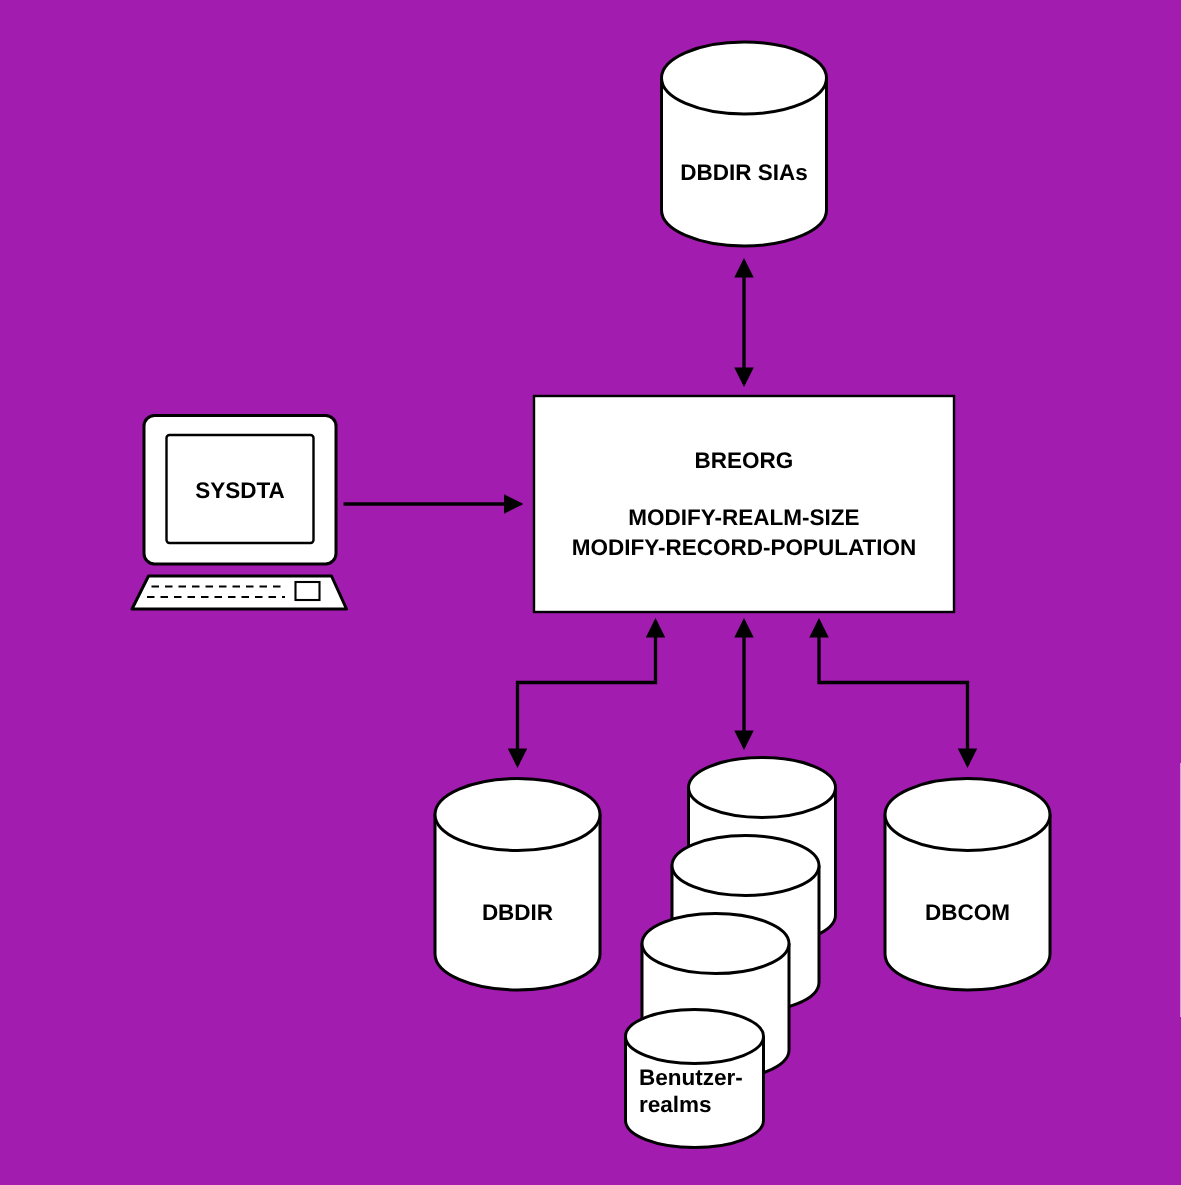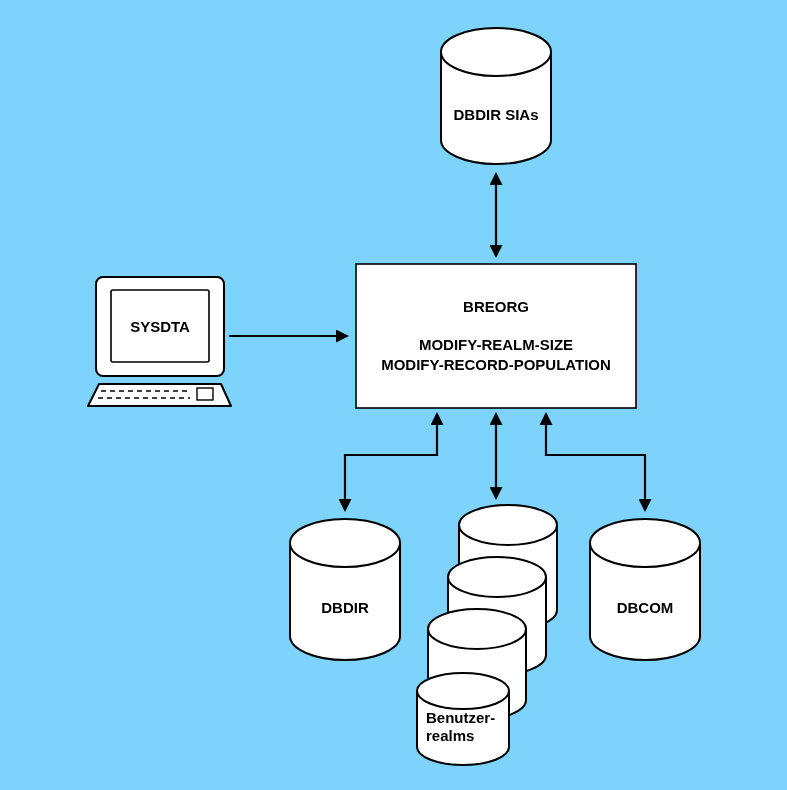--- a/index.html
+++ b/index.html
@@ -7,21 +7,21 @@
     padding: 0;
     background: #ffffff;
     width: 787px;
     height: 790px;
     overflow: hidden;
   }
   .canvas {
     position: relative;
     width: 787px;
     height: 790px;
-    background: #7dd3fc;
+    background: #a21caf;
   }
   svg {
     display: block;
   }
   svg text {
     font-family: "Liberation Sans", "DejaVu Sans", sans-serif;
     font-weight: bold;
     font-size: 15px;
     fill: #000000;
   }

